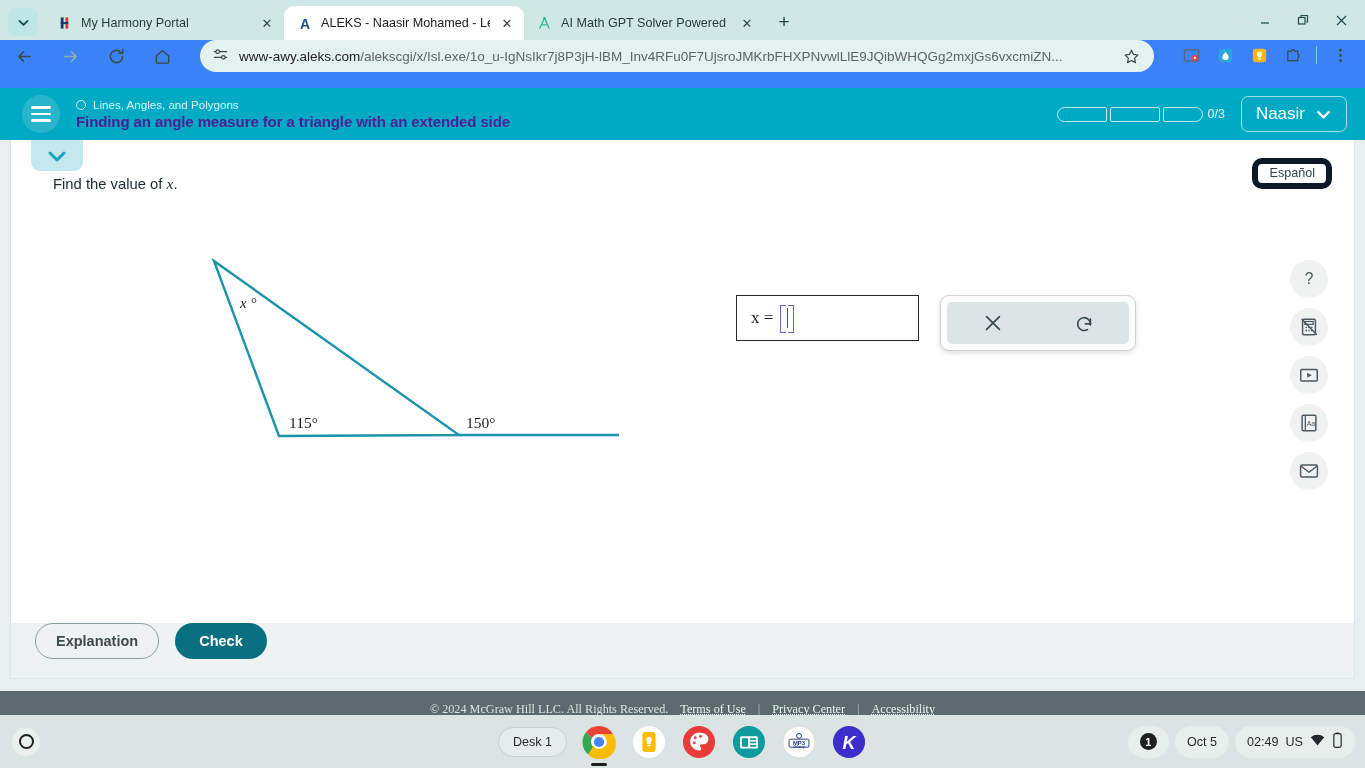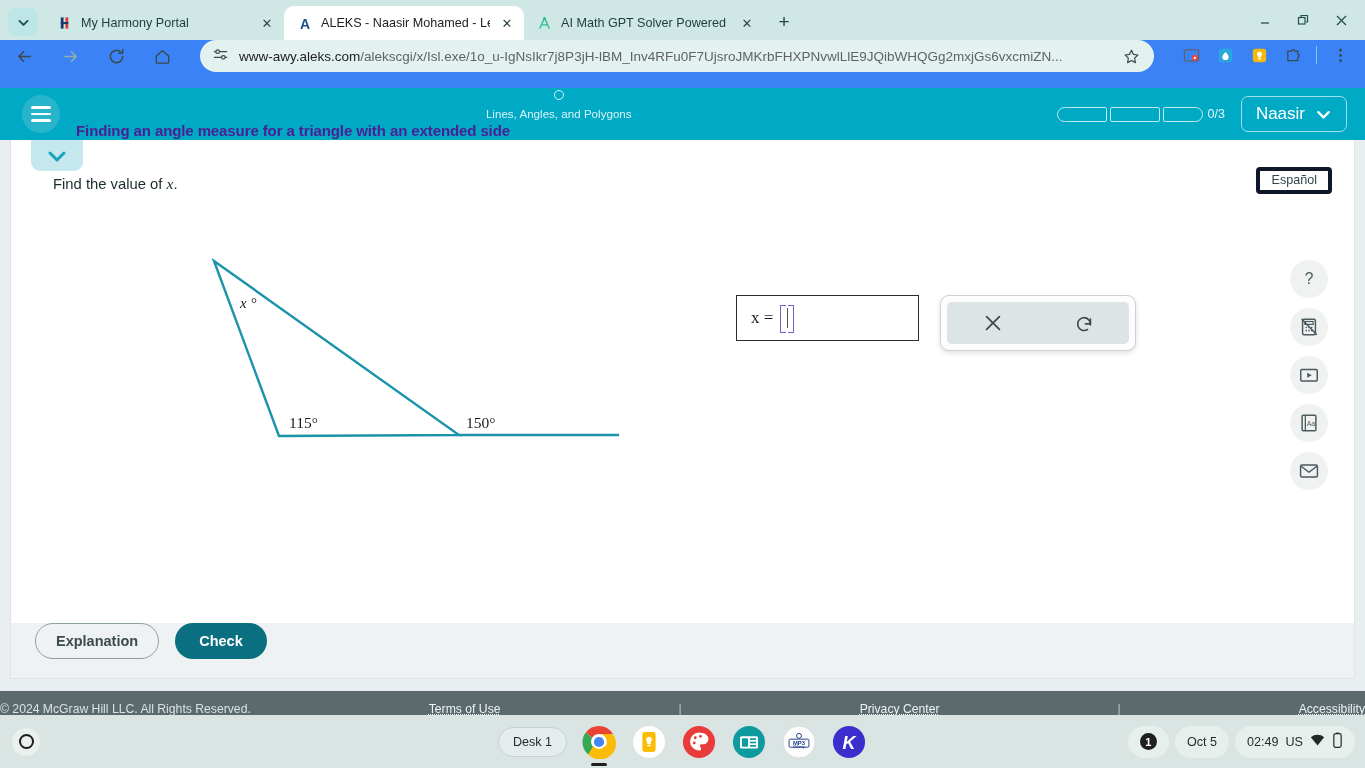--- a/index.html
+++ b/index.html
@@ -91,21 +91,21 @@
   }
   .hamburger {
     width: 38px; height: 38px; border-radius: 50%; background: #28b5cb;
     display: flex; flex-direction: column; align-items: center;
     justify-content: center; gap: 4px; flex: 0 0 auto;
   }
   .hamburger span { width: 20px; height: 2.4px; background: #fff; border-radius: 2px; }
   .hdr-text { flex: 1 1 auto; min-width: 0; }
   .hdr-topic {
     display: flex; align-items: center; gap: 7px;
-    font-size: 11.6px; color: #d8f4f9; margin-bottom: 2px; flex-direction: column;
+    font-size: 11.6px; color: #d8f4f9; margin-bottom: 2px;
   }
   .topic-circle {
     width: 10px; height: 10px; border: 1.6px solid #d8f4f9;
     border-radius: 50%; flex: 0 0 auto;
   }
   .hdr-title { font-size: 15px; font-weight: bold; color: #4c1d95; letter-spacing: -0.1px; }
   .progress-wrap { display: flex; align-items: center; gap: 4px; flex: 0 0 auto; }
   .progress-bar { display: flex; gap: 3px; }
   .seg {
     height: 15px; border: 1.4px solid #bfeaf2; background: transparent;
@@ -124,22 +124,22 @@
   .content-card {
     position: absolute; left: 10px; top: 0; width: 1345px; height: 483px;
     background: #ffffff; border-left: 1px solid #dfe4e6; border-right: 1px solid #dfe4e6;
   }
   .collapse-tab {
     position: absolute; left: 20px; top: 0px; width: 52px; height: 31px;
     background: #c5e8ef; border-radius: 0 0 9px 9px;
     display: flex; align-items: center; justify-content: center;
   }
   .espanol {
-    position: absolute; right: 22px; top: 27px;
-    border: 4px solid #0f172a; border-radius: 4px;
+    position: absolute; right: 22px; top: 18px;
+    border: 6px solid #0f172a; border-radius: 10px;
     padding: 2px 11px 3px; font-size: 12.6px; color: #34444a;
     background: #fff;
   }
   .question-text {
     position: absolute; left: 42px; top: 35px;
     font-size: 14.8px; color: #1c2b30;
   }
   .question-text i { font-family: "Liberation Serif", serif; font-size: 15.5px; }
 
   .diagram { position: absolute; left: 140px; top: 90px; }
@@ -201,22 +201,22 @@
   .btn-check {
     height: 36px; padding: 0 24px; border-radius: 18px;
     background: #0a6f80; color: #ffffff;
     font-size: 14.5px; font-weight: bold;
     display: flex; align-items: center;
   }
 
   .footer {
     position: absolute; left: 0; top: 551px; width: 1365px; height: 36px;
     background: #5b6a6d; display: flex; align-items: center;
-    justify-content: space-between; gap: 0;
-    font-size: 12.2px; color: #dbe2e3;
+    justify-content: center; gap: 0;
+    font-size: 12.2px; color: #dbe2e3; font-family: Liberation Serif, serif;
   }
   .footer .copy { margin-right: 12px; }
   .footer .flink { text-decoration: underline; text-decoration-style: dotted; color: #eef3f3; }
   .footer .sep { margin: 0 12px; color: #b9c5c6; }
 
   
   .shelf {
     position: absolute; left: 0; top: 715px; width: 1365px; height: 53px;
     background: #dae4e2; display: flex; align-items: center;
   }

